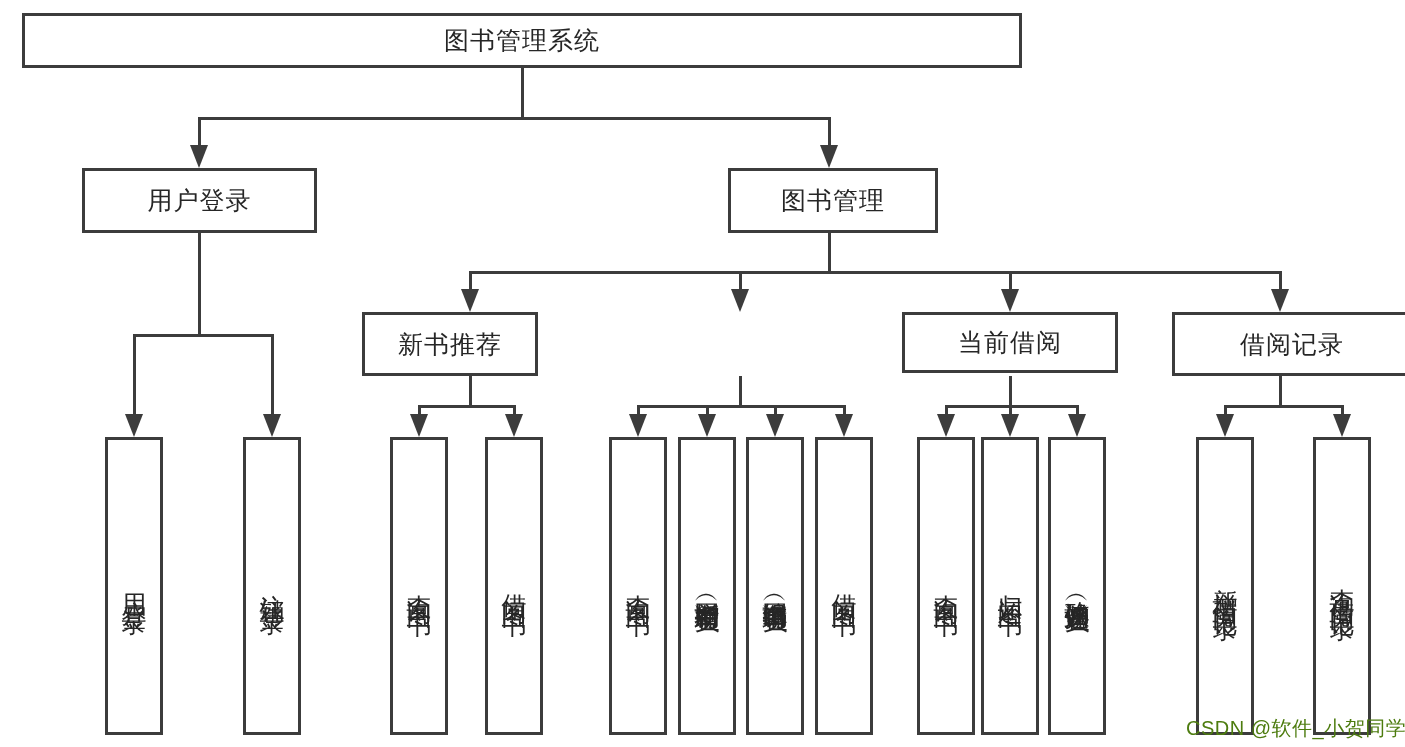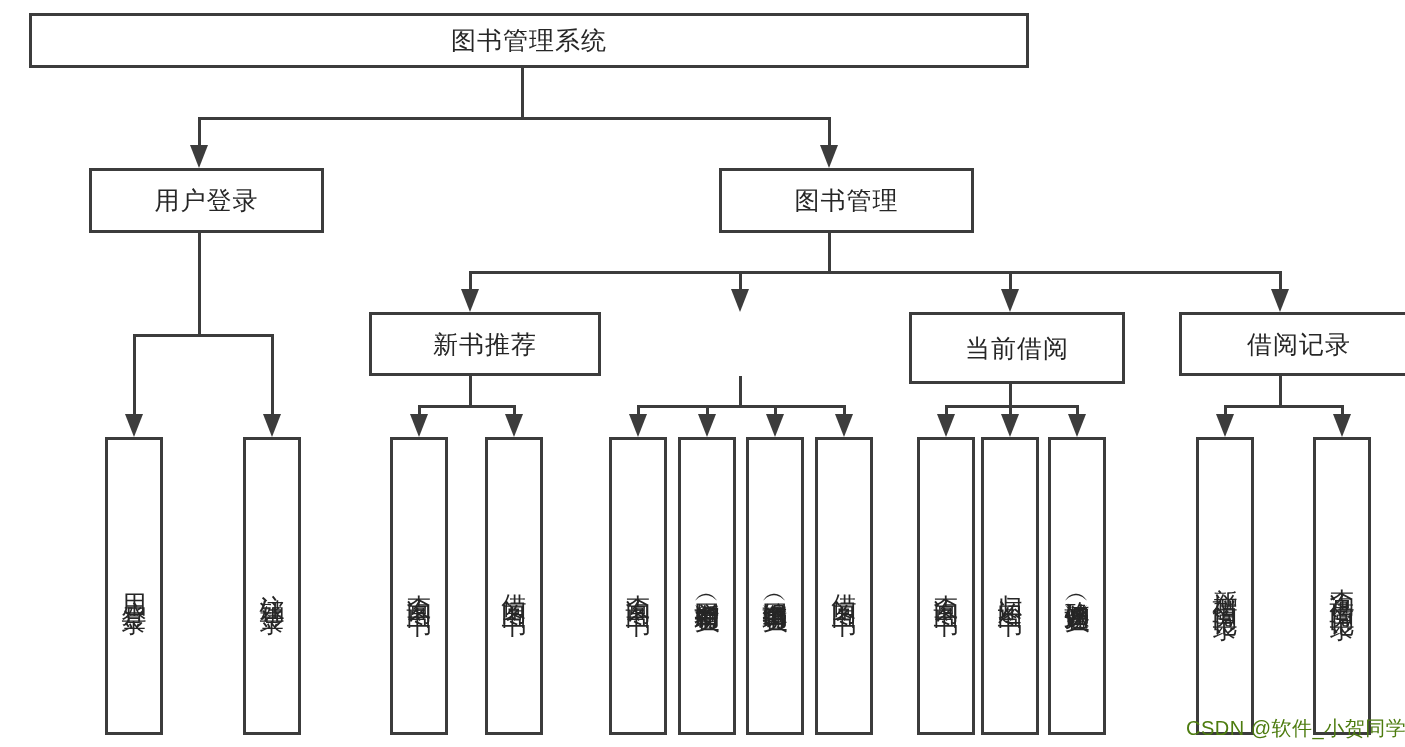--- a/index.html
+++ b/index.html
@@ -20,21 +20,20 @@
   .hbox {
     position: absolute;
     z-index: 2;
     background: #ffffff;
     border: 3px solid #3c3c3c;
     display: flex; align-items: center; justify-content: center;
     font-size: 25px;
     letter-spacing: 1px;
     color: #262626;
     white-space: nowrap;
-    margin-left: 7px;
   }
   .vbox {
     position: absolute;
     z-index: 2;
     top: 437px;
     width: 58px; height: 298px;
     background: #ffffff;
     border: 3px solid #3c3c3c;
     display: flex; align-items: center; justify-content: center;
   }
@@ -90,24 +89,24 @@
       <polygon points="1001,414 1019,414 1010,437"></polygon>
       <polygon points="1068,414 1086,414 1077,437"></polygon>
       <polygon points="1216,414 1234,414 1225,437"></polygon>
       <polygon points="1333,414 1351,414 1342,437"></polygon>
     </g>
   </svg>
 
   <div class="hbox" style="left:22px; top:13px; width:1000px; height:55px;">图书管理系统</div>
 
   <div class="hbox" style="left:82px; top:168px; width:235px; height:65px;">用户登录</div>
-  <div class="hbox" style="left:712px; top:168px; width:255px; height:65px;">图书管理</div>
+  <div class="hbox" style="left:728px; top:168px; width:210px; height:65px;">图书管理</div>
 
-  <div class="hbox" style="left:362px; top:312px; width:232px; height:64px;">新书推荐</div>
-  <div class="hbox" style="left:902px; top:312px; width:216px; height:72px;">当前借阅</div>
+  <div class="hbox" style="left:362px; top:312px; width:176px; height:64px;">新书推荐</div>
+  <div class="hbox" style="left:902px; top:312px; width:216px; height:61px;">当前借阅</div>
   <div class="hbox" style="left:1172px; top:312px; width:240px; height:64px;">借阅记录</div>
 
   <div class="vbox" style="left:105px;">
     <span class="v-label">用户登录</span>
   </div>
   <div class="vbox" style="left:243px;">
     <span class="v-label">注销登录</span>
   </div>
 
   <div class="vbox" style="left:390px;">

